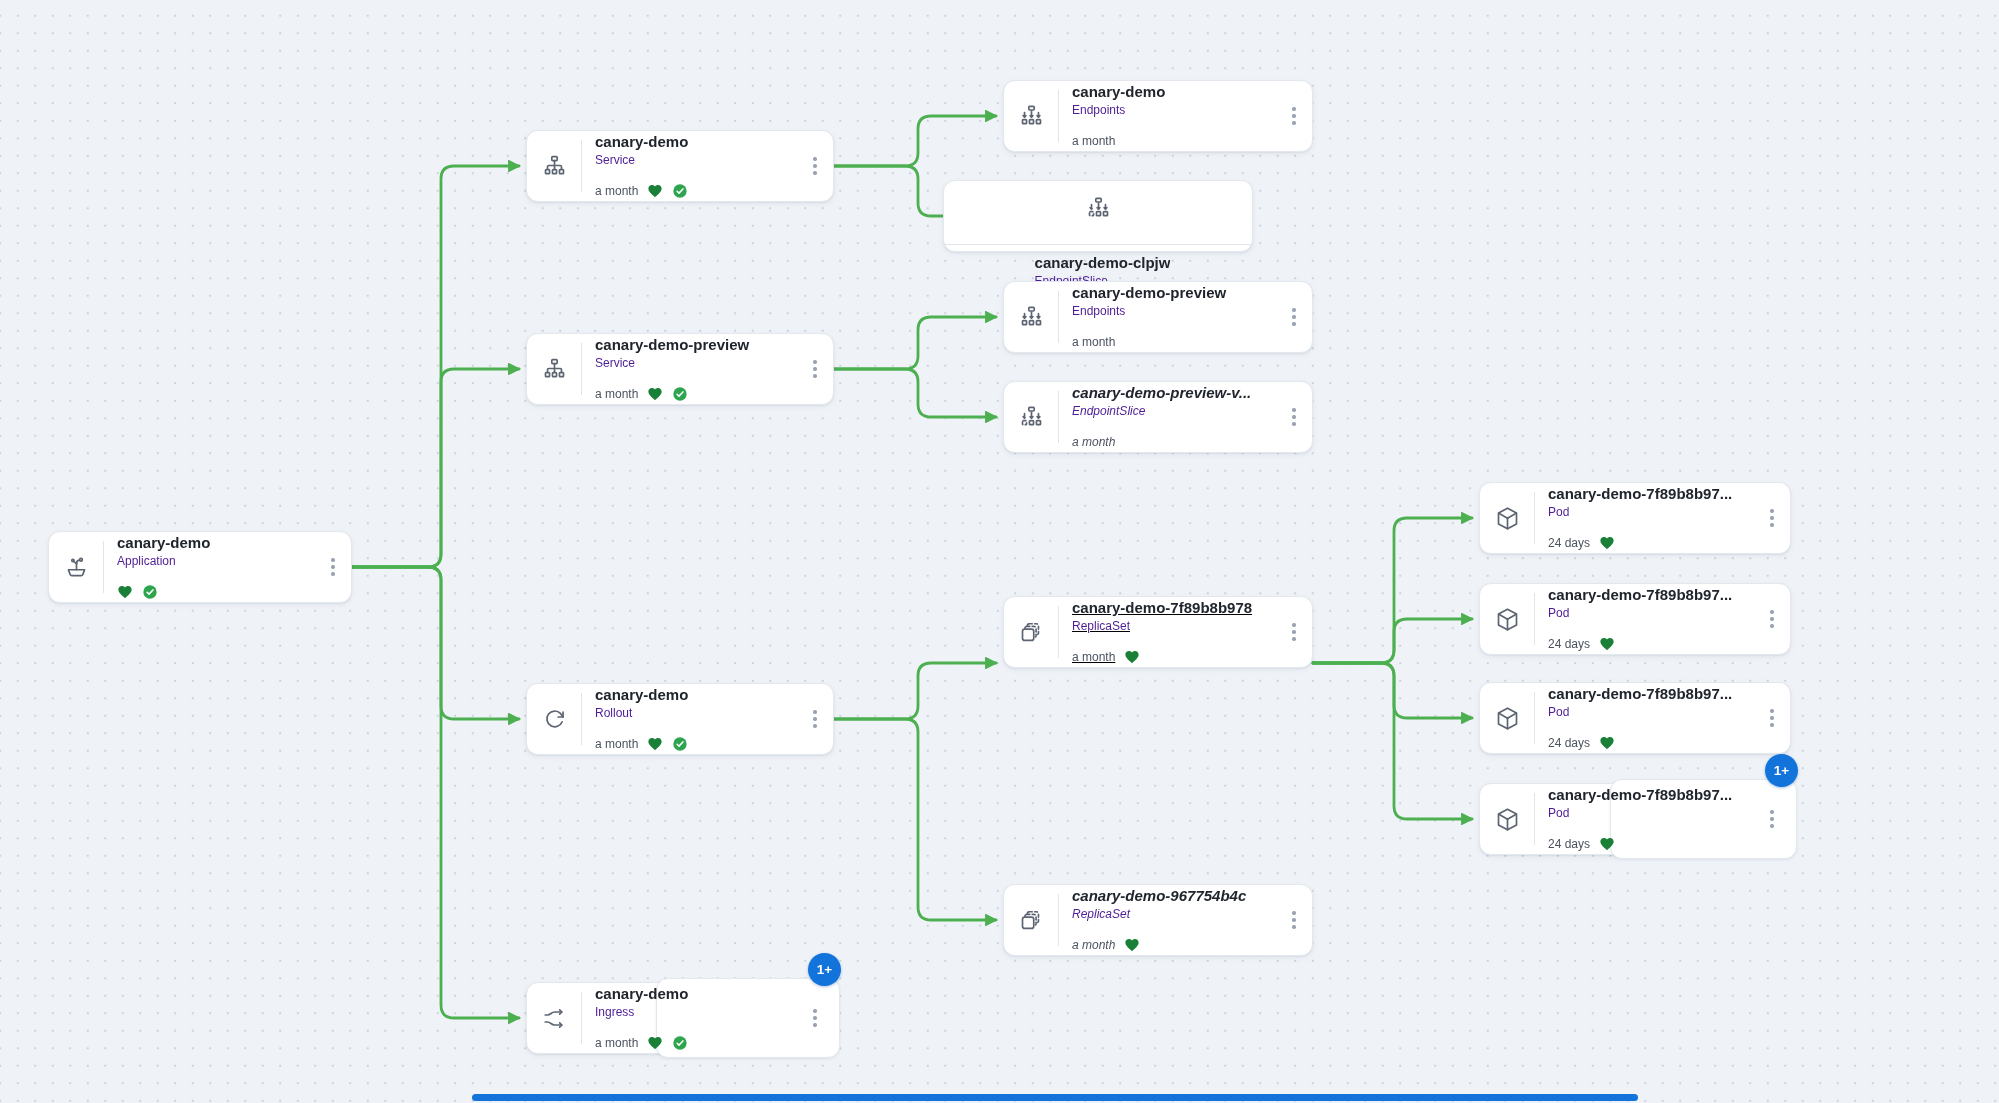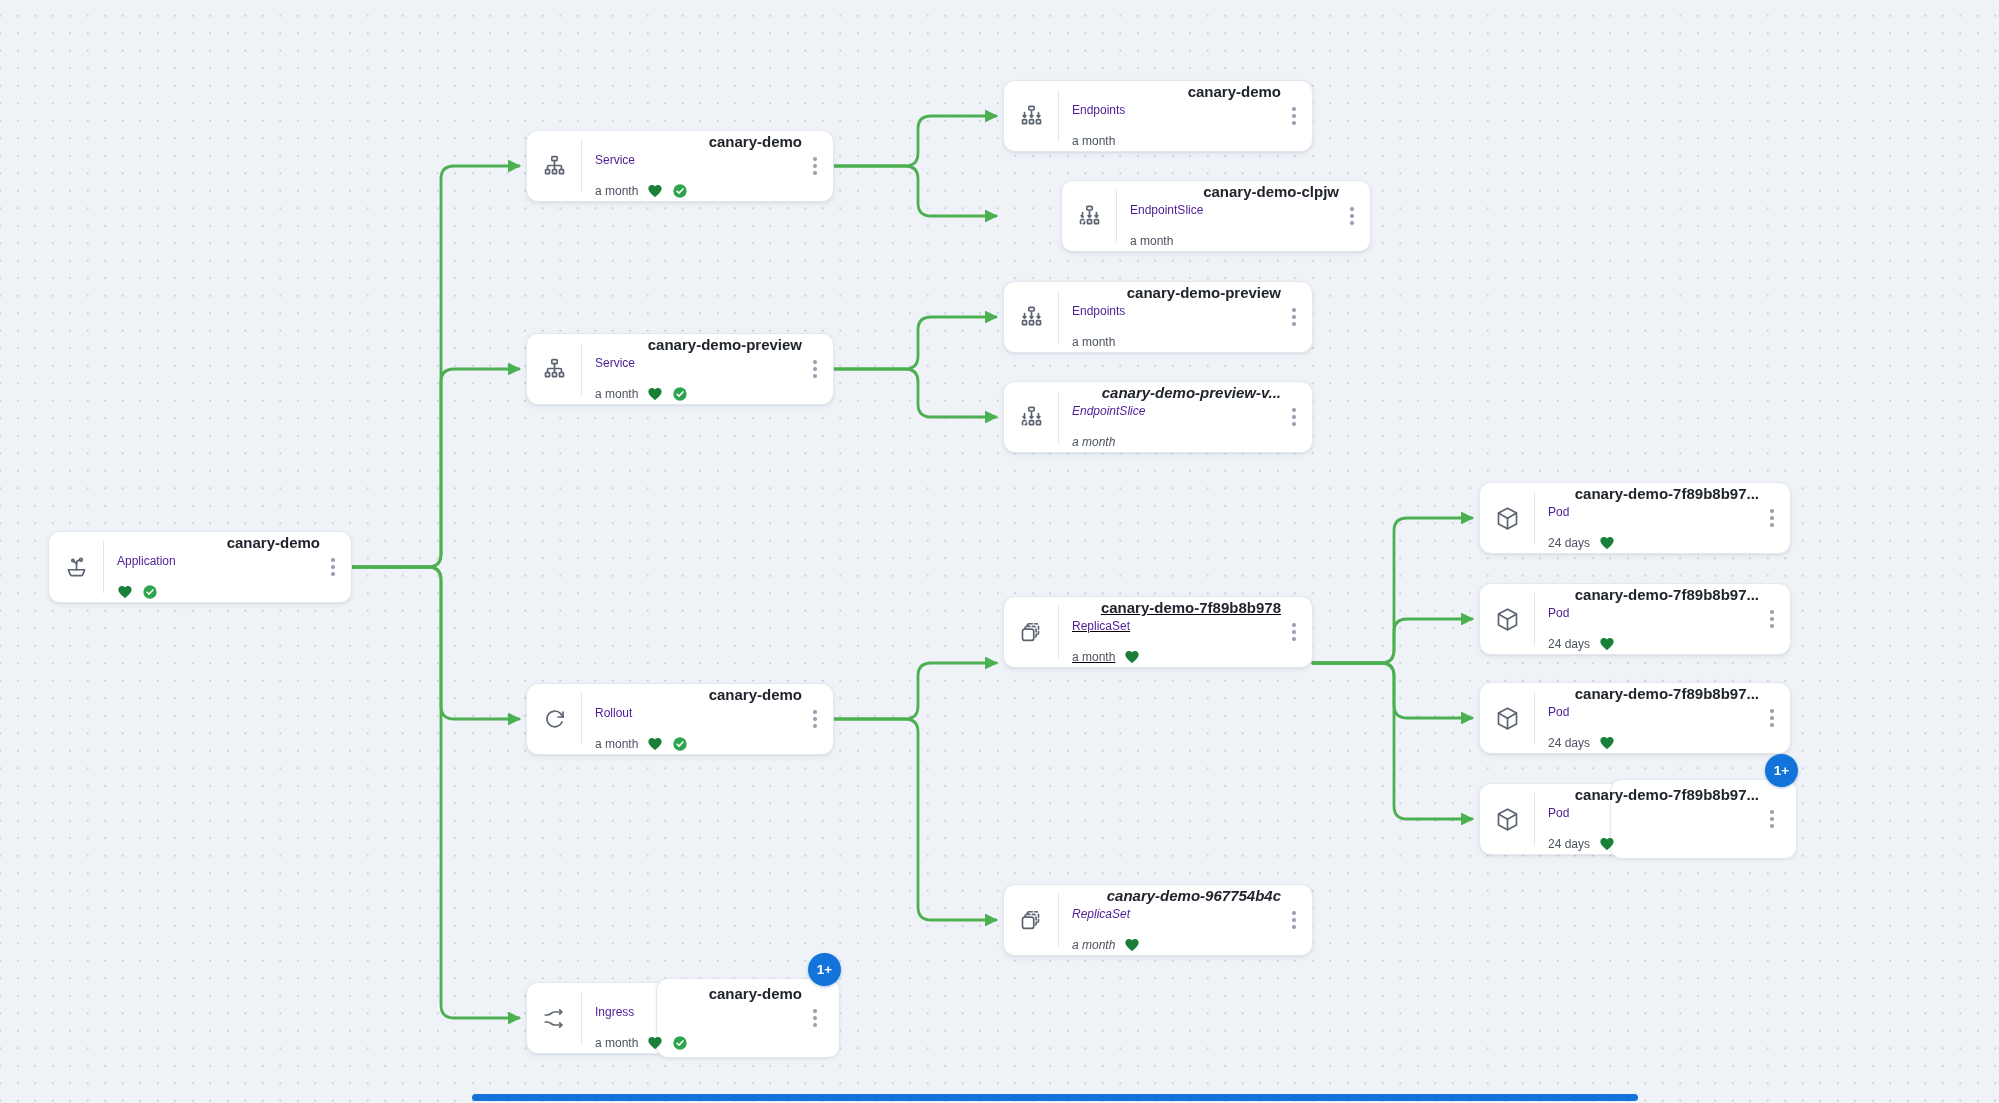--- a/index.html
+++ b/index.html
@@ -19,21 +19,21 @@
     content:"";position:absolute;top:-5px;right:-7px;bottom:-5px;left:42%;
     background:#fff;border:1px solid #e3e8ef;border-radius:12px;z-index:-1;
     box-shadow:0 1px 3px rgba(25,35,50,.08);
   }
   .icon-col{flex:0 0 54px;display:flex;align-items:center;justify-content:center;}
   .res-icon{display:flex;color:#5c6472;}
   .res-icon svg{width:27px;height:27px;}
   .res-icon .dash{stroke-dasharray:2.4 2.2;}
   .divider{flex:0 0 1px;align-self:stretch;margin:9px 0;background:#e0e5ec;}
   .text-col{flex:1;min-width:0;padding-left:13px;padding-right:4px;}
-  .title{font-size:15px;font-weight:700;color:#20252d;white-space:nowrap;overflow:hidden;text-align:right;}
+  .title{font-size:15px;font-weight:700;color:#20252d;white-space:nowrap;overflow:hidden;}
   .kind{font-size:12px;color:#4c1d95;margin-top:3px;}
   .meta{display:flex;align-items:center;gap:9px;margin-top:16px;min-height:16px;}
   .age{font-size:12px;color:#4b5360;}
   .age:empty{display:none;}
   .health-ico{display:none;line-height:0;}
   .health-ico svg{width:16px;height:16px;}
   .node[data-healthy="true"] .heart{display:block;}
   .node[data-synced="true"] .check{display:block;}
   .menu{flex:0 0 18px;margin-right:9px;display:flex;flex-direction:column;align-items:center;gap:3.5px;cursor:pointer;}
   .menu i{width:3.4px;height:3.4px;border-radius:50%;background:#9aa3b2;}
@@ -173,21 +173,21 @@
         <span class="age">a month</span>
 
       </div>
     </div>
     <div class="menu">
           <i></i>
           <i></i>
           <i></i>
         </div>
   </div>
-      <div class="node" data-healthy="false" data-synced="false" style="left: 1061px; top: 180px; width: 310px;">
+      <div class="node" data-healthy="false" data-synced="false" style="left: 943px; top: 180px; width: 310px; flex-direction: column;">
 
     <div class="icon-col">
       <span class="res-icon">
             <svg viewBox="0 0 24 24" fill="none" stroke="currentColor" stroke-width="1.5" stroke-linecap="round" stroke-linejoin="round">
               <rect x="9.6" y="3" width="4.8" height="3.2" rx="0.8"></rect>
               <path class="dash" d="M5.8 8.6v4M4.6 11.3 5.8 12.6 7 11.3"></path>
               <path d="M12 7.2v5.4M10.8 11.3 12 12.6 13.2 11.3"></path>
               <path d="M18.2 8.6v4M17 11.3l1.2 1.3 1.2-1.3"></path>
               <rect class="dash" x="4" y="14.8" width="3.6" height="3.6" rx="0.6"></rect>
               <rect x="10.2" y="14.8" width="3.6" height="3.6" rx="0.6"></rect>

